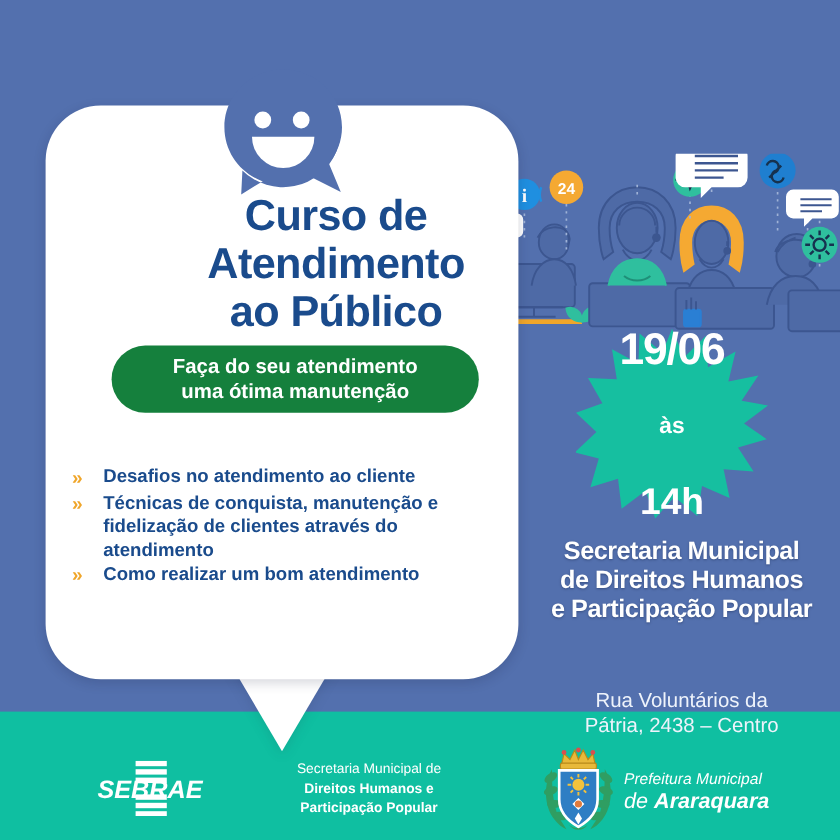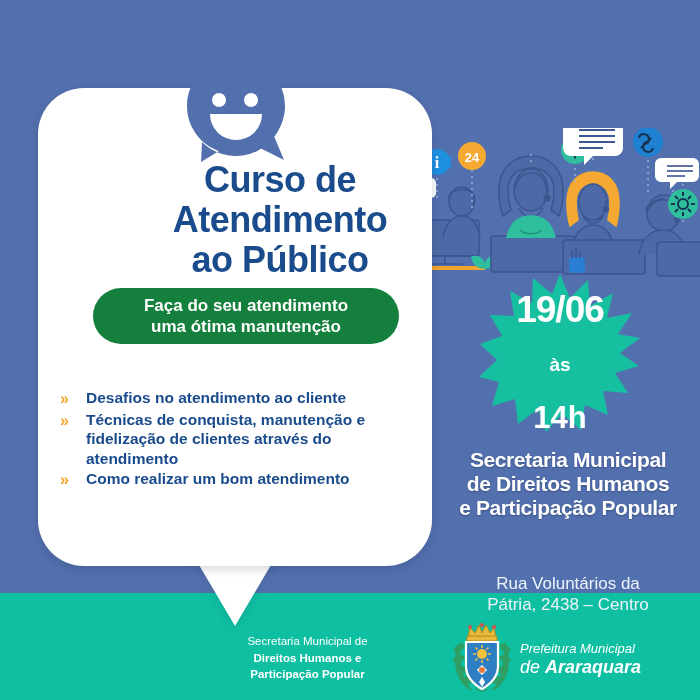--- a/index.html
+++ b/index.html
@@ -77,21 +77,21 @@
     line-height:19.5px;
   }
   .btext{flex:1 1 auto;}
 
   
   .burst{
     position:absolute;left:480px;top:272px;width:160px;height:162px;
   }
   .burst-text{
     position:absolute;left:480px;top:272px;width:160px;height:162px;
-    display:flex;flex-direction:column;align-items:center;justify-content:flex-end;
+    display:flex;flex-direction:column;align-items:center;justify-content:space-between;
     color:#fff;font-weight:bold;pointer-events:none;gap:26px;
   }
   .burst-date{font-size:37px;line-height:37px;letter-spacing:-1px;}
   .burst-as{font-size:19px;line-height:22px;}
   .burst-hour{font-size:31px;line-height:32px;}
 
   
   .org-title{
     position:absolute;left:440px;top:448px;width:256px;
     text-align:center;color:#fff;font-weight:bold;
@@ -292,20 +292,33 @@
     <div>Secretaria Municipal</div>
     <div>de Direitos Humanos</div>
     <div>e Participação Popular</div>
   </div>
 
   <div class="address">
     <div>Rua Voluntários da</div>
     <div>Pátria, 2438 – Centro</div>
   </div>
 
+  <div class="sebrae">
+    <svg width="110" height="46" viewBox="0 0 110 46" xmlns="http://www.w3.org/2000/svg">
+      <g fill="#ffffff">
+        <rect x="43" y="0" width="26" height="4.5"></rect>
+        <rect x="43" y="7" width="26" height="4.5"></rect>
+        <rect x="43" y="14" width="26" height="4.5"></rect>
+        <rect x="43" y="28" width="26" height="4.5"></rect>
+        <rect x="43" y="35" width="26" height="4.5"></rect>
+        <rect x="43" y="42" width="26" height="4"></rect>
+      </g>
+      <text x="55" y="31" font-family="Liberation Sans, sans-serif" font-size="21" font-weight="bold" font-style="italic" fill="#ffffff" text-anchor="middle">SEBRAE</text>
+    </svg>
+  </div>
 
   <div class="foot-sec">
     <div class="l1">Secretaria Municipal de</div>
     <div class="l2">Direitos Humanos e</div>
     <div class="l3">Participação Popular</div>
   </div>
 
   <div class="brasao">
     <svg width="64" height="72" viewBox="0 0 64 72" xmlns="http://www.w3.org/2000/svg">
 

